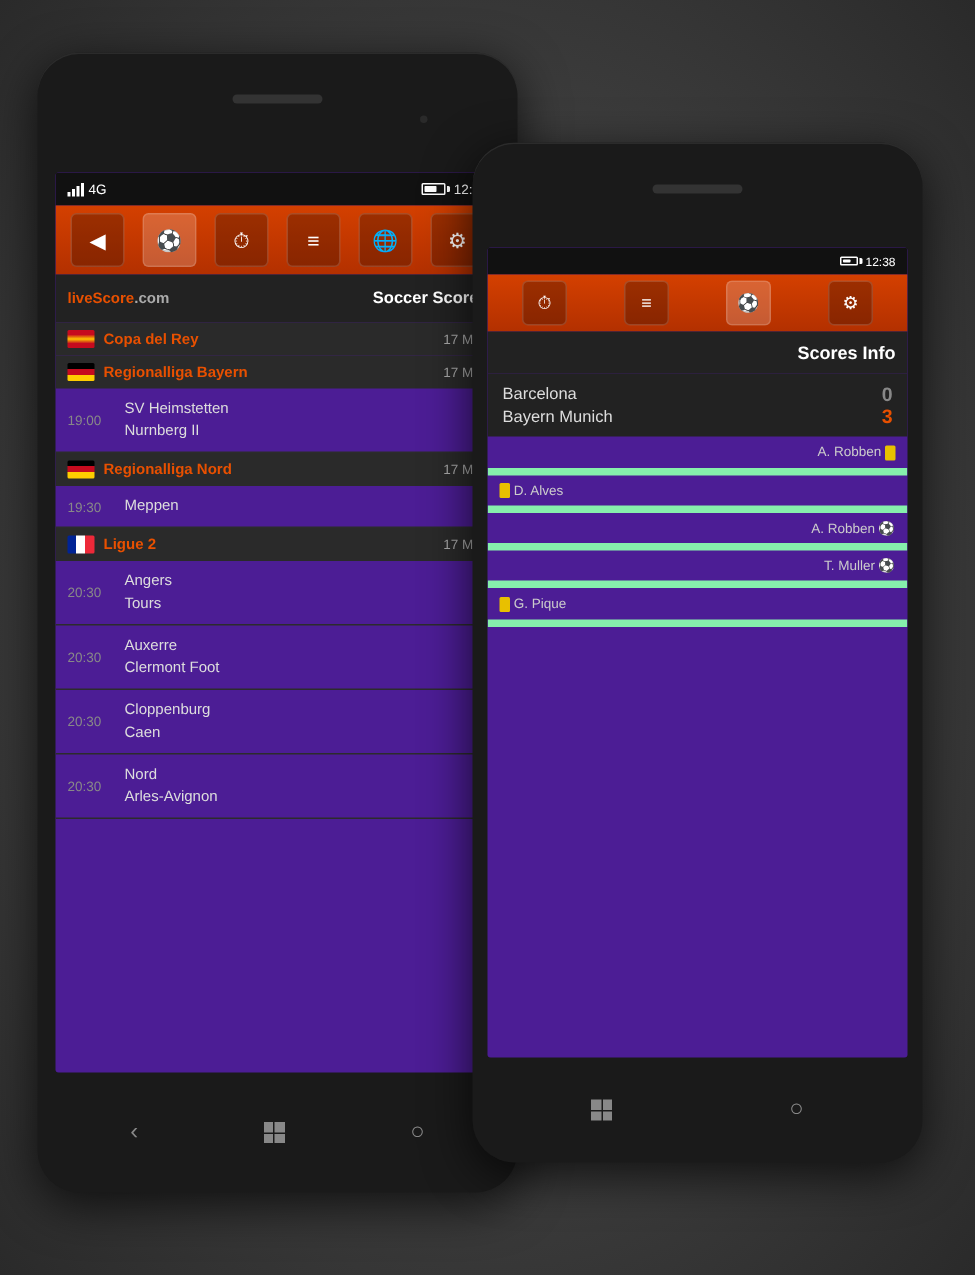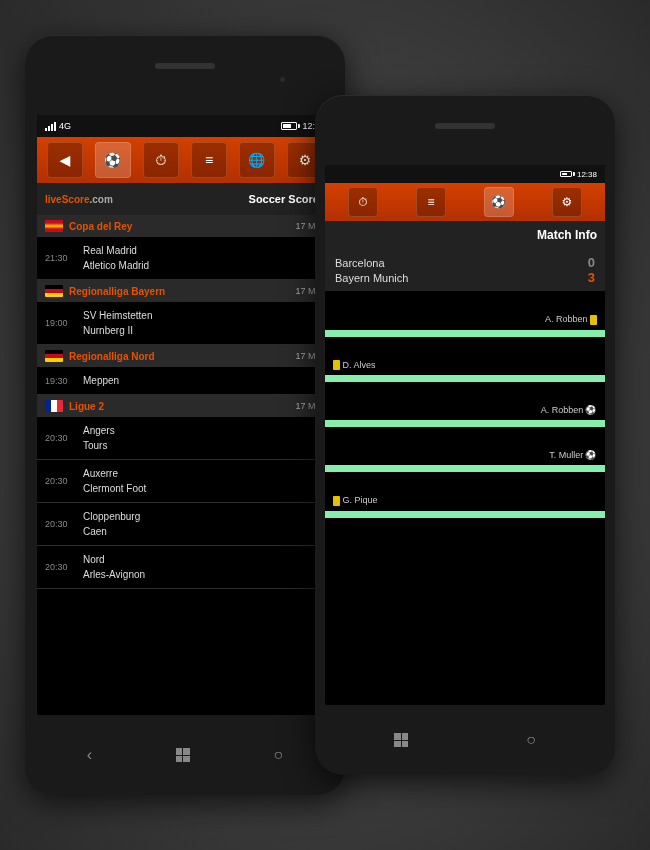--- a/index.html
+++ b/index.html
@@ -43,21 +43,21 @@
       left: 300px;
       top: 80px;
       width: 300px;
       height: 680px;
       z-index: 2;
     }
 
     
     .phone-screen {
       position: absolute;
-      background: #000000;
+      background: #4c1d95;
       overflow: hidden;
     }
 
     .phone-left .phone-screen {
       top: 80px;
       left: 12px;
       right: 12px;
       bottom: 80px;
       border-radius: 2px;
     }
@@ -325,22 +325,21 @@
 
     .events-list {
       flex: 1;
       overflow: hidden;
     }
 
     .event-row {
       display: flex;
       align-items: center;
       padding: 5px 8px;
-      border-bottom: 7px solid #86efac;
-      margin-top: 18px;
+      border-bottom: 5px solid #86efac;
     }
 
     .event-home {
       flex: 1;
       text-align: left;
       color: #ccc;
       font-size: 9px;
     }
 
     .event-away {
@@ -467,27 +466,20 @@
         <div class="header-title">Soccer Scores</div>
       </div>
 
       <div>
 
         <div class="league-row">
           <div class="league-flag flag-spain" style="width:18px;height:12px;border-radius:1px;"></div>
           <span class="league-name">Copa del Rey</span>
           <span class="league-date">17 May</span>
         </div>
-        <div class="match-row">
-          <span class="match-time">21:30</span>
-          <div class="match-teams">
-            <div>Real Madrid</div>
-            <div>Atletico Madrid</div>
-          </div>
-        </div>
 
         <div class="league-row">
           <div class="league-flag flag-germany" style="width:18px;height:12px;border-radius:1px;"></div>
           <span class="league-name">Regionalliga Bayern</span>
           <span class="league-date">17 May</span>
         </div>
         <div class="match-row">
           <span class="match-time">19:00</span>
           <div class="match-teams">
             <div>SV Heimstetten</div>
@@ -568,21 +560,21 @@
       </div>
 
       <div class="nav-bar" style="height:38px;">
         <div class="nav-icon" style="width:30px;height:30px;font-size:12px;">⏱</div>
         <div class="nav-icon" style="width:30px;height:30px;font-size:12px;">≡</div>
         <div class="nav-icon active" style="width:30px;height:30px;font-size:12px;">⚽</div>
         <div class="nav-icon" style="width:30px;height:30px;font-size:12px;">⚙</div>
       </div>
 
       <div class="match-info-header">
-        <span class="match-info-title">Match Info</span>
+        <span class="match-info-title">Scores Info</span>
       </div>
 
       <div class="score-section">
         <div class="score-row">
           <span class="score-team">Barcelona</span>
           <span class="score-val zero">0</span>
         </div>
         <div class="score-row">
           <span class="score-team">Bayern Munich</span>
           <span class="score-val win">3</span>

